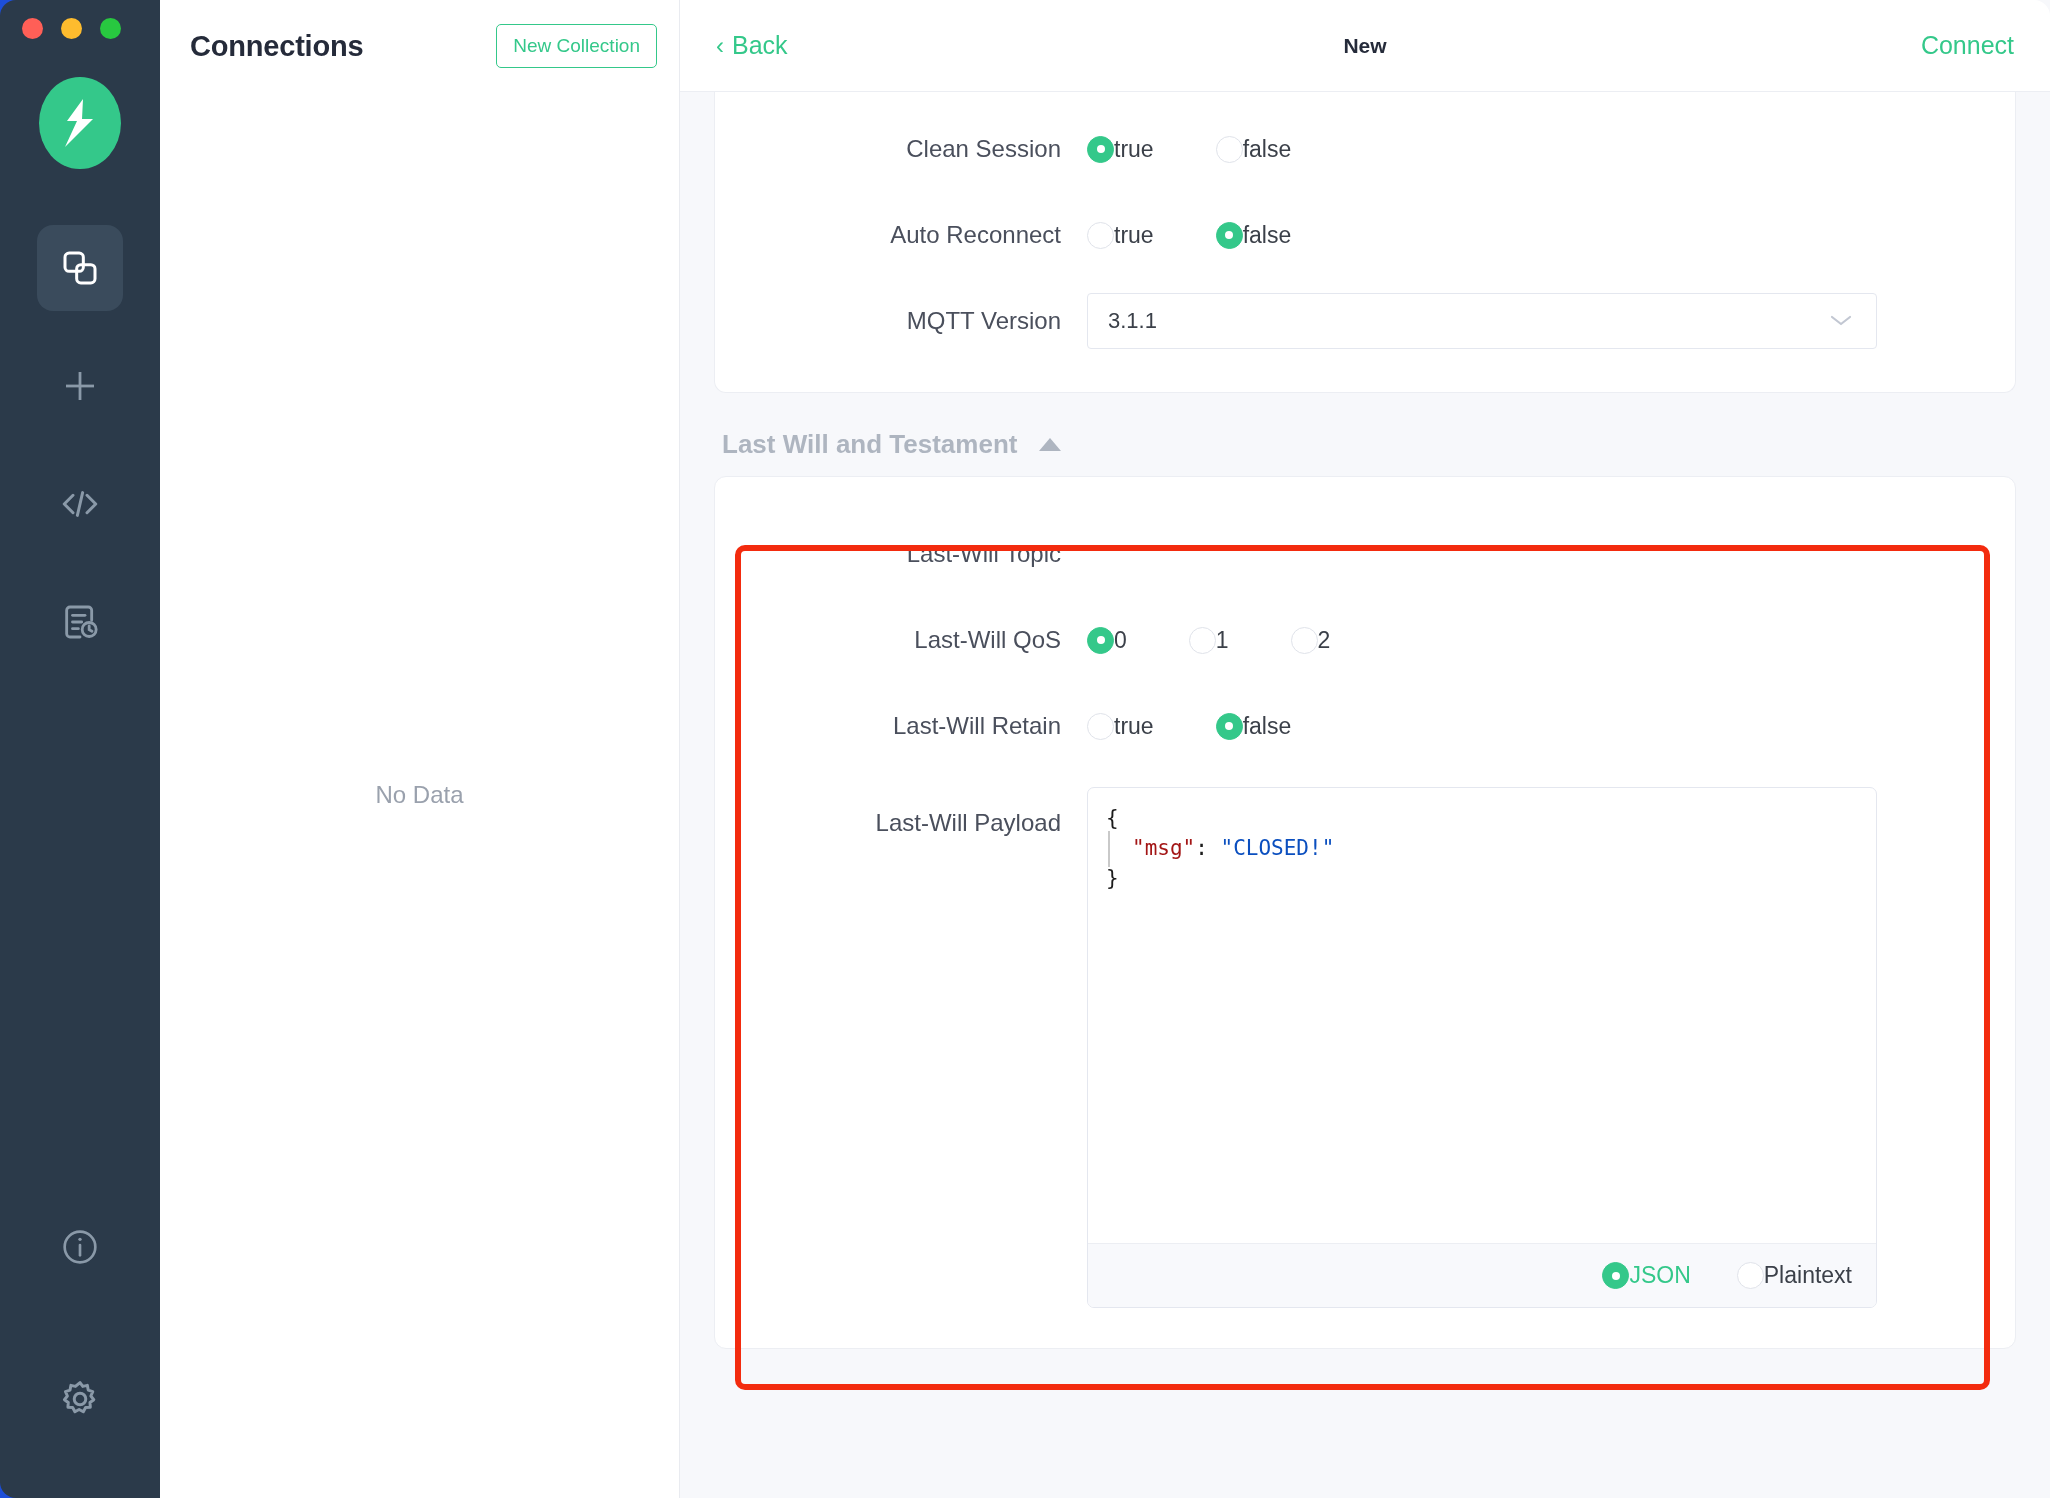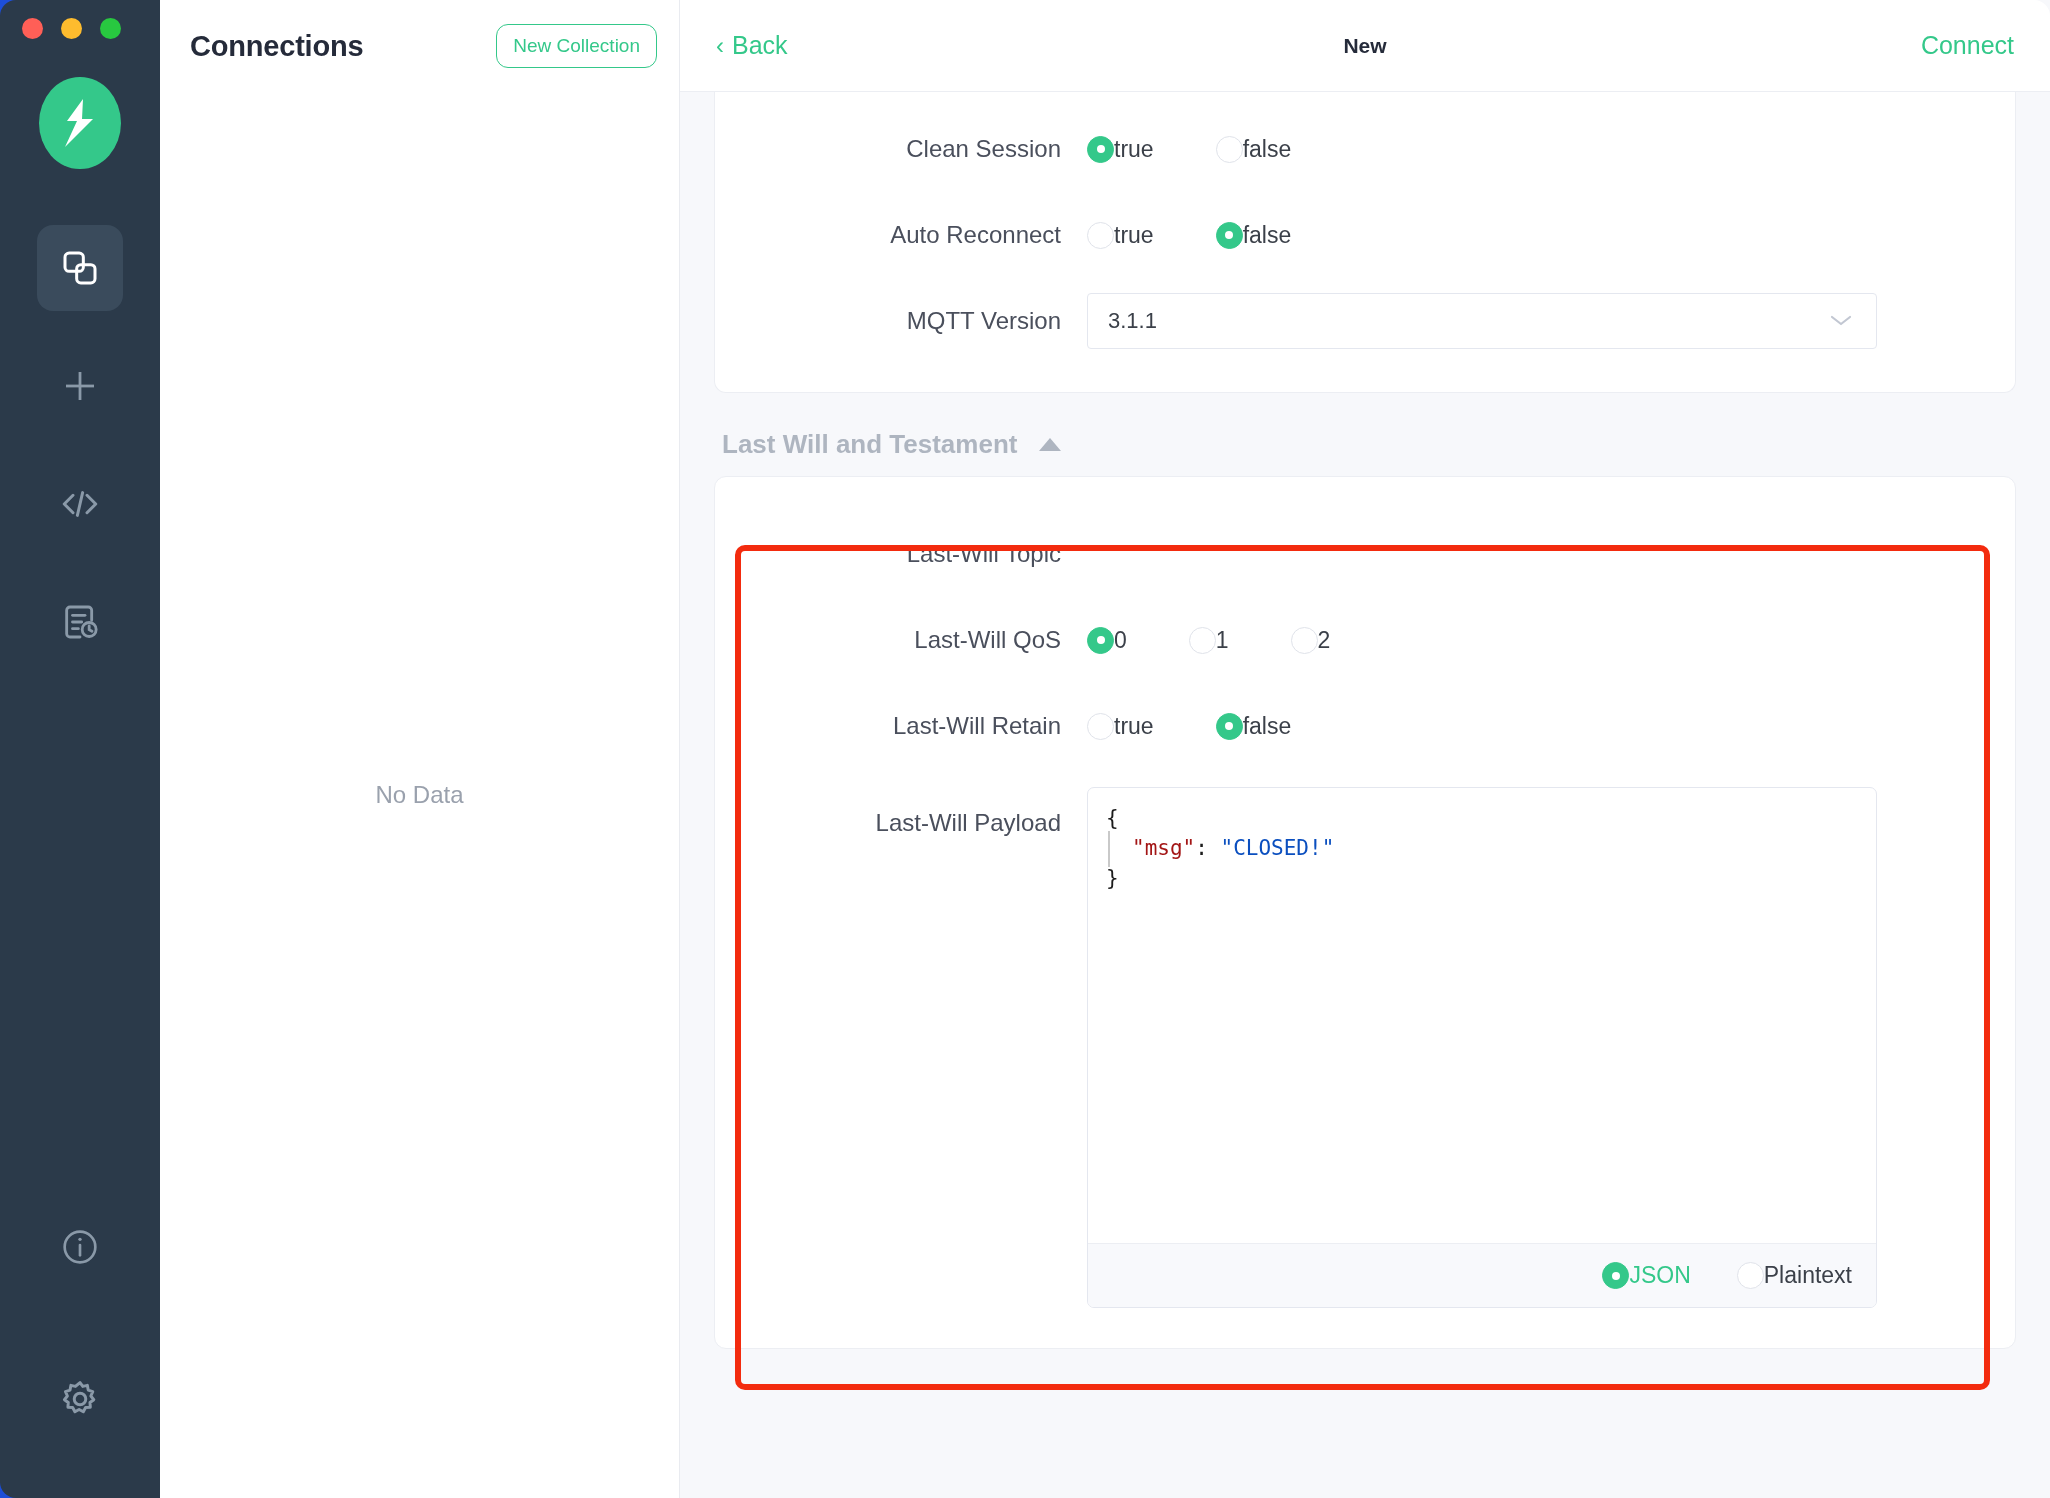--- a/index.html
+++ b/index.html
@@ -78,21 +78,21 @@
   .panel-title {
     font-size: 29px;
     font-weight: bold;
     color: #252b3a;
     letter-spacing: -0.2px;
   }
   .new-collection-btn {
     border: 1px solid #34c88a;
     color: #34c88a;
     background: #ffffff;
-    border-radius: 12px;
+    border-radius: 5px;
     font-size: 19px;
     padding: 10px 16px;
     cursor: pointer;
     font-family: "Liberation Sans", sans-serif;
     white-space: nowrap;
     text-align: right;
   }
   .panel-body {
     flex: 1 1 auto;
     display: flex;

